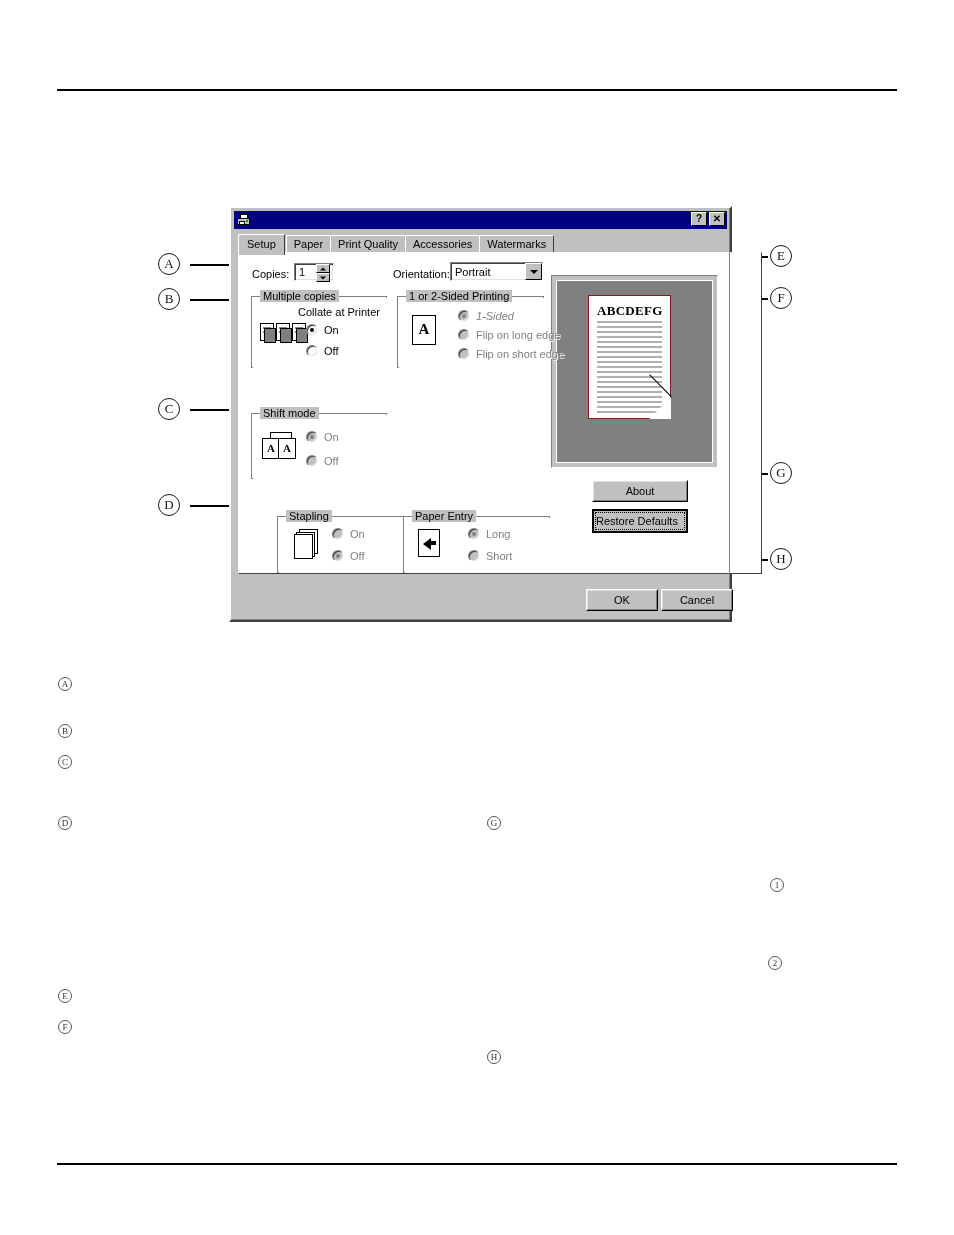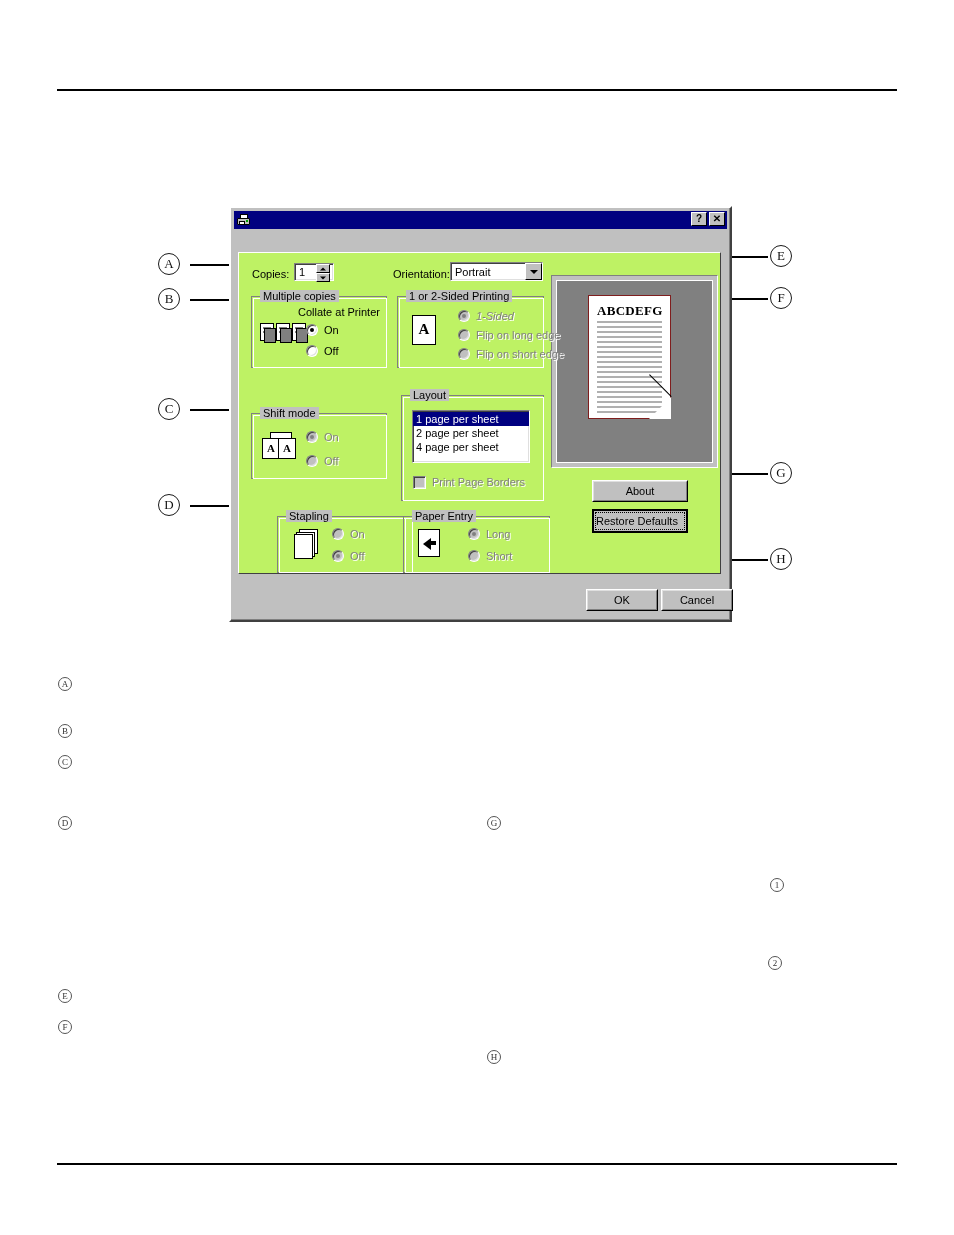--- a/index.html
+++ b/index.html
@@ -147,22 +147,22 @@
     position: relative;
     z-index: 4;
     margin: 0 1px -2px -1px;
     padding: 0 8px;
   }
 
   
   .tabpage {
     position: absolute;
     left: 7px; top: 44px;
-    width: 483px; height: 322px;
-    background: #bef264;
+    width: 524px; height: 322px;
+    background: #ffffff;
     border-top: 1px solid #ffffff;
     border-left: 1px solid #ffffff;
     border-right: 1px solid #404040;
     border-bottom: 1px solid #404040;
     box-sizing: border-box;
   }
 
   
   .grp {
     position: absolute;
@@ -444,20 +444,27 @@
         <div class="pout"></div>
         <div class="pdot"></div>
     </div>
     <span style="color:#fff;font-size:11px;margin-left:4px;"></span>
     <div class="title-btns">
       <div class="tbtn">?</div>
       <div class="tbtn">✕</div>
     </div>
   </div>
 
+  <div class="tabstrip">
+    <div class="tab active">Setup</div>
+    <div class="tab">Paper</div>
+    <div class="tab">Print Quality</div>
+    <div class="tab">Accessories</div>
+    <div class="tab">Watermarks</div>
+  </div>
 
   <div class="tabpage">
 
     <span class="lbl" style="left:13px; top:15px;">Copies:</span>
     <div class="field" style="left:55px; top:10px; width:40px; height:18px; padding:2px 0 0 4px;">
       <span>1</span>
     </div>
     <div class="spin" style="left:77px; top:11px;">
       <div class="up">
           <span class="ar"></span>
@@ -575,32 +582,20 @@
         <div class="ring"></div>
       </div>
       <span class="lbl dis" style="left:78px; top:32px;">Flip on long edge</span>
 
       <div class="radio dis" style="left:60px; top:51px;">
         <div class="ring"></div>
       </div>
       <span class="lbl dis" style="left:78px; top:51px;">Flip on short edge</span>
     </div>
 
-    <div class="grp" style="left:162px; top:142px; width:143px; height:106px;">
-      <span class="grp-title">Layout</span>
-
-      <div class="listbox" style="left:10px; top:14px; width:118px; height:53px;">
-        <div class="item sel">1 page per sheet</div>
-        <div class="item">2 page per sheet</div>
-        <div class="item">4 page per sheet</div>
-      </div>
-
-      <div class="check" style="left:11px; top:80px;"></div>
-      <span class="lbl dis" style="left:30px; top:80px;">Print Page Borders</span>
-    </div>
 
     <div class="grp" style="left:164px; top:263px; width:147px; height:57px;">
       <span class="grp-title">Paper Entry</span>
 
       <div class="icn" style="left:14px; top:12px; width:26px; height:30px;">
         <div class="pg" style="left:0;top:0;width:22px;height:28px;"></div>
         <div class="arrowbox" style="left:5px; top:9px;"></div>
         <div class="arrowtail" style="left:11px; top:12px;"></div>
       </div>
 

